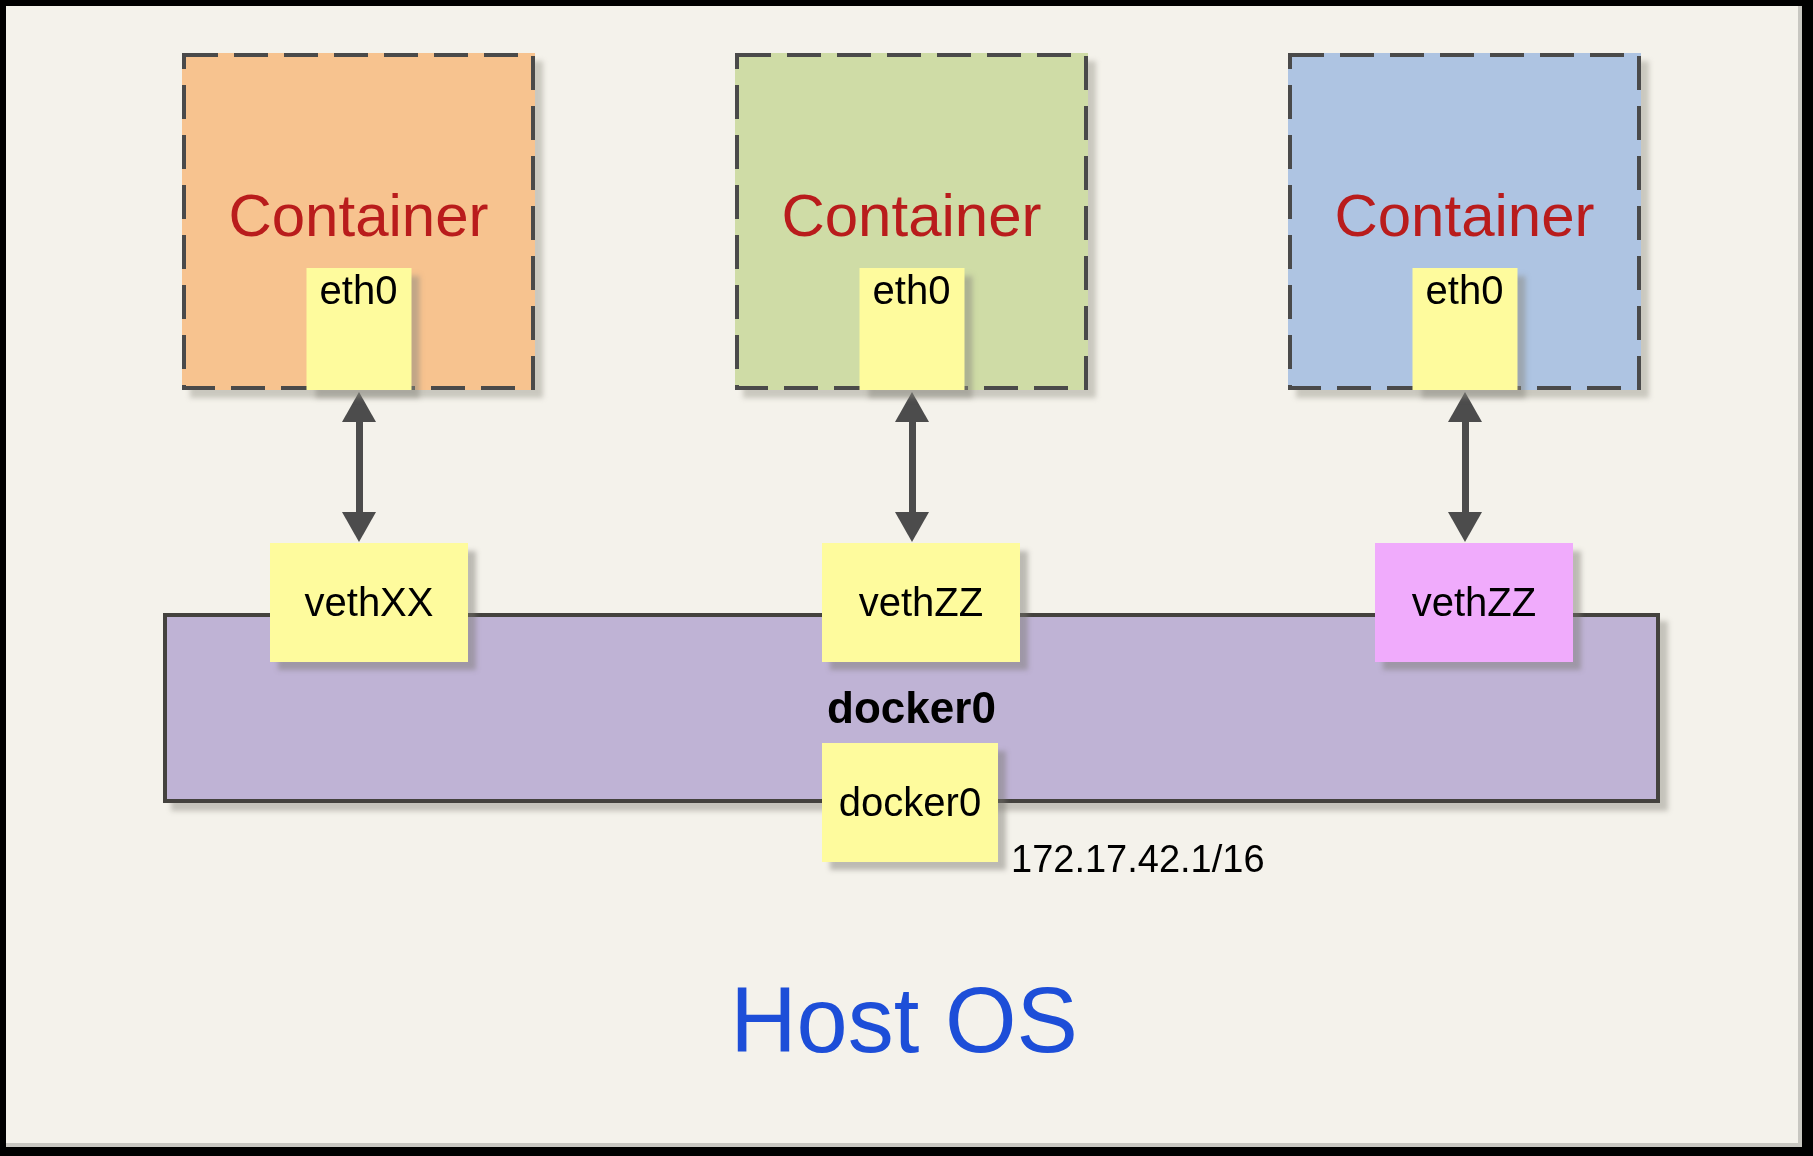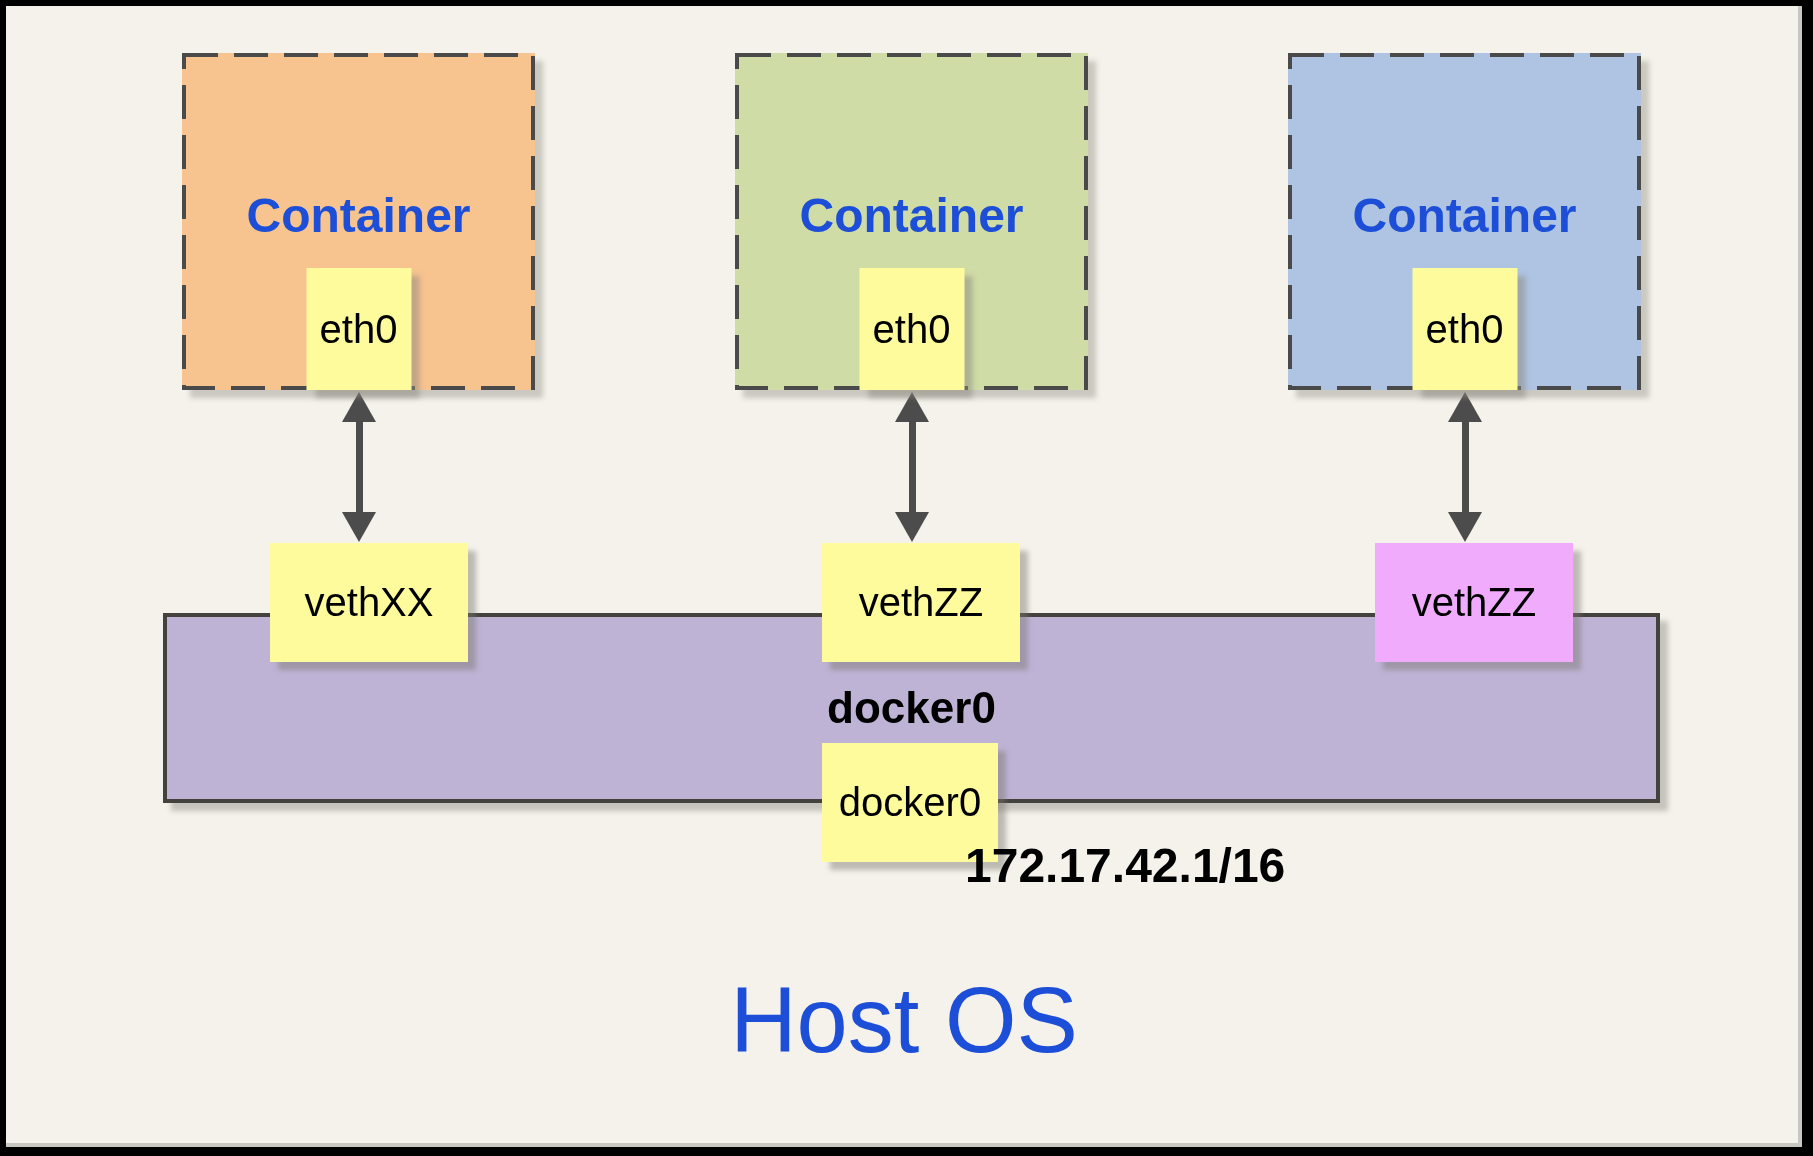--- a/index.html
+++ b/index.html
@@ -38,37 +38,37 @@
     left: 0; top: 0;
   }
   .dash-rect rect {
     fill: none;
     stroke: #4A4A4A;
     stroke-width: 4;
     stroke-dasharray: 34 16;
   }
 
   .container-label {
-    font-size: 48px;
-    font-weight: bold;
-    color: #1d4ed8;
+    font-size: 60px;
+    font-weight: normal;
+    color: #b91c1c;
     position: relative;
     top: -6px;
   }
 
   
   .iface-box {
     position: absolute;
     left: 50%;
     bottom: 0;
     transform: translateX(-50%);
     width: 105px;
     height: 122px;
     display: flex;
-    align-items: center;
+    align-items: flex-start;
     justify-content: center;
     font-size: 40px;
     color: #000;
     box-shadow: 8px 8px 5px rgba(140,138,128,0.5);
     z-index: 3;
   }
 
   
   .varrow {
     position: absolute;
@@ -150,26 +150,25 @@
     align-items: center;
     justify-content: center;
     font-size: 40px;
     color: #000;
     box-shadow: 8px 8px 5px rgba(120,118,110,0.45);
     z-index: 3;
   }
 
   .ip-label {
     position: absolute;
-    left: 959px;
+    left: 1005px;
     top: 832px;
-    font-size: 48px;
-    color: #000;
-    z-index: 3;
-    font-weight: bold;
+    font-size: 38px;
+    color: #000;
+    z-index: 3;
   }
 
   
   .host-label {
     position: absolute;
     left: 0;
     top: 962px;
     width: 100%;
     text-align: center;
     font-size: 92px;

